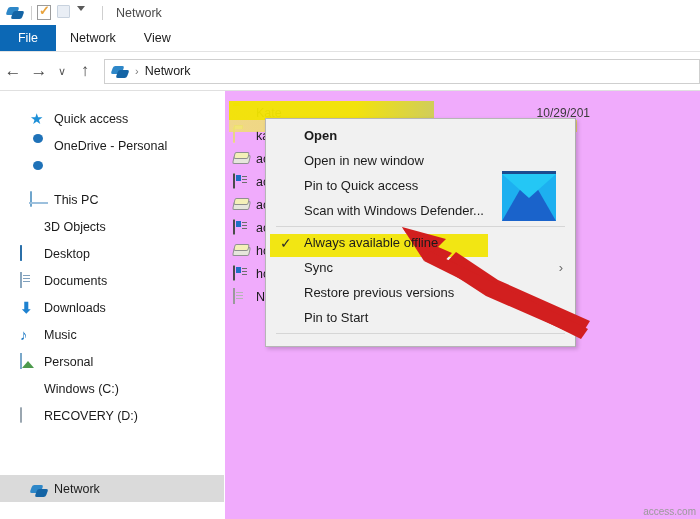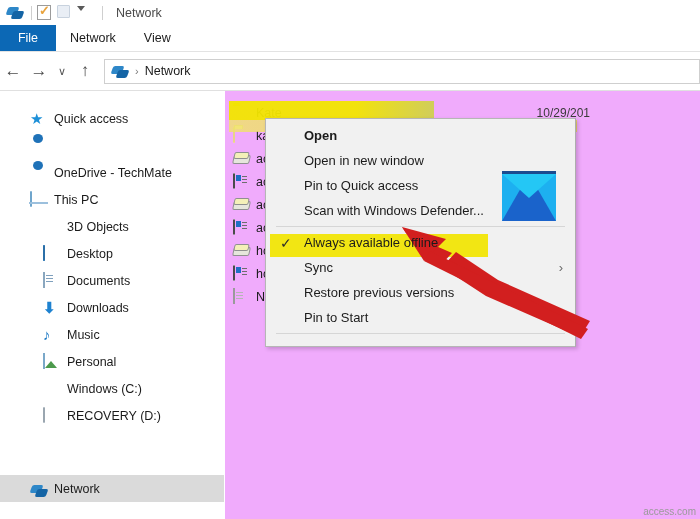--- a/index.html
+++ b/index.html
@@ -93,21 +93,21 @@
 
   
   .sidebar {
     position:absolute; left:0; top:91px; width:224px; height:428px;
     background:#ffffff; overflow:hidden;
   }
   .nav-item {
     height:27px; display:flex; align-items:center; gap:8px;
     padding-left:30px; font-size:12.5px; color:#1b1b1b; white-space:nowrap;
   }
-  .nav-item.indent { padding-left:43px; }
+  .nav-item.indent { padding-left:20px; }
   .nav-item.selected { background:#dadada; }
   .nav-ico { width:16px; height:16px; position:relative; flex:0 0 auto; }
 
   
   .ic-star { color:#1e90d8; font-size:15px; line-height:16px; }
   .ic-cloud {
     width:16px;height:11px;background:#1f72b8;border-radius:7px 7px 5px 5px;
     margin-top:3px; position:relative;
   }
   .ic-cloud::before{
@@ -327,24 +327,24 @@
   </div>
 
   <div class="sidebar">
     <div style="height:14px"></div>
     <div class="nav-item">
       <span class="nav-ico ic-star">★</span>
       <span>Quick access</span>
     </div>
     <div class="nav-item">
       <span class="nav-ico"><span class="ic-cloud"></span></span>
+      <span>OneDrive - Personal</span>
     </div>
     <div class="nav-item">
       <span class="nav-ico"><span class="ic-cloud"></span></span>
-      <span>OneDrive - TechMate</span>
     </div>
     <div class="nav-item">
       <span class="nav-ico"><span class="ic-pc"></span></span>
       <span>This PC</span>
     </div>
     <div class="nav-item indent">
       <span class="nav-ico"><span class="ic-3d"></span></span>
       <span>3D Objects</span>
     </div>
     <div class="nav-item indent">

